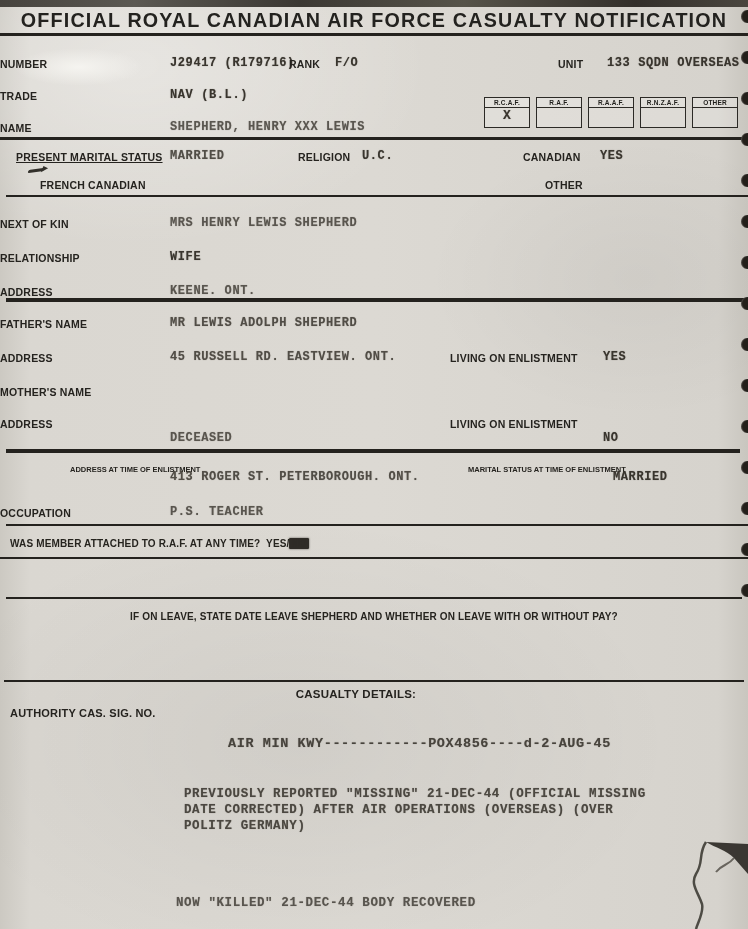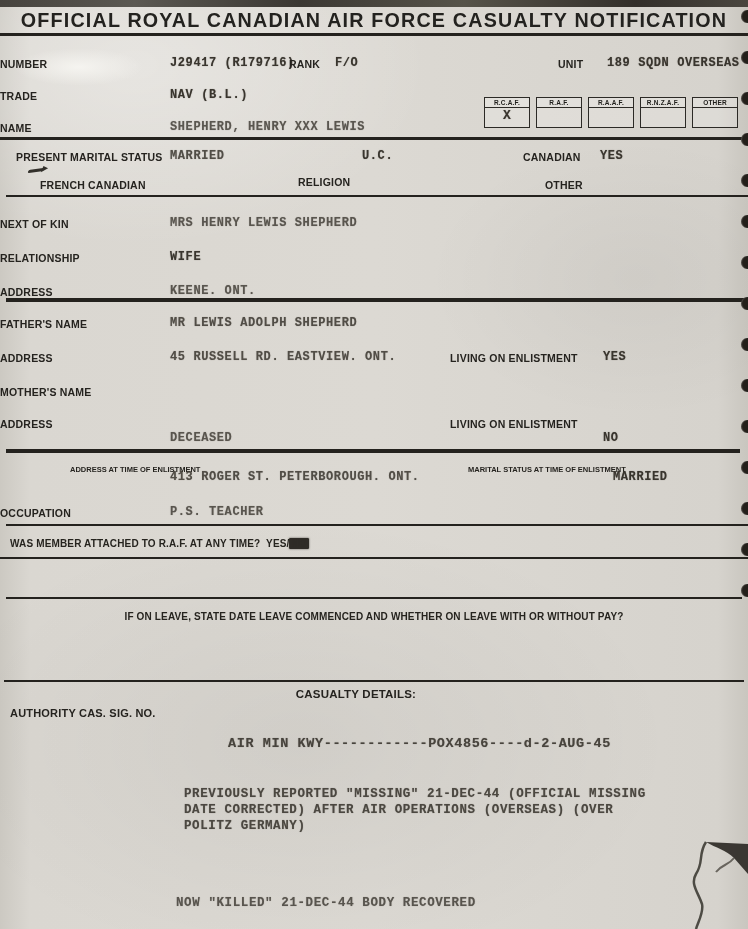--- a/index.html
+++ b/index.html
@@ -59,21 +59,21 @@
   <div class="abs smudge"></div>
 
   <div class="abs title">OFFICIAL ROYAL CANADIAN AIR FORCE CASUALTY NOTIFICATION</div>
   <div class="abs rule" style="top:33px;width:748px;height:3px;"></div>
 
   <div class="abs lbl rlbl" style="top:58px;">NUMBER</div>
   <div class="abs typ" style="left:170px;top:56px;">J29417 (R179716)</div>
   <div class="abs lbl" style="left:289px;top:58px;">RANK</div>
   <div class="abs typ" style="left:335px;top:56px;">F/O</div>
   <div class="abs lbl" style="left:558px;top:58px;">UNIT</div>
-  <div class="abs typ" style="left:607px;top:56px;width:141px;overflow:hidden;">189 SQDN OVERSEAS</div>
+  <div class="abs typ" style="left:607px;top:56px;width:141px;overflow:hidden;">133 SQDN OVERSEAS</div>
 
   <div class="abs lbl rlbl" style="top:90px;">TRADE</div>
   <div class="abs typ" style="left:170px;top:88px;">NAV (B.L.)</div>
 
   <div class="abs lbl rlbl" style="top:122px;">NAME</div>
   <div class="abs typ" style="left:170px;top:120px;opacity:.8;">SHEPHERD, HENRY XXX LEWIS</div>
 
   <div class="abs cbx" style="left:484px;top:97px;">
     <div class="cbx-label">R.C.A.F.</div>
     <div class="cbx-body">X</div>
@@ -90,24 +90,24 @@
     <div class="cbx-label">R.N.Z.A.F.</div>
     <div class="cbx-body"></div>
   </div>
   <div class="abs cbx" style="left:692px;top:97px;">
     <div class="cbx-label">OTHER</div>
     <div class="cbx-body"></div>
   </div>
 
   <div class="abs rule" style="top:137px;width:748px;height:3px;"></div>
 
-  <div class="abs lbl" style="left:16px;top:151px;">PRESENT MARITAL STATUS</div>
+  <div class="abs lbl" style="left:16px;top:151px;text-decoration:underline;">PRESENT MARITAL STATUS</div>
   <div class="abs typ" style="left:170px;top:149px;opacity:.85;">MARRIED</div>
   <div class="abs pen-mark"></div>
-  <div class="abs lbl" style="left:298px;top:151px;margin-top:25px;">RELIGION</div>
+  <div class="abs lbl" style="left:298px;top:151px;">RELIGION</div>
   <div class="abs typ" style="left:362px;top:149px;">U.C.</div>
   <div class="abs lbl" style="left:523px;top:151px;">CANADIAN</div>
   <div class="abs typ" style="left:600px;top:149px;">YES</div>
 
   <div class="abs lbl" style="left:40px;top:179px;">FRENCH CANADIAN</div>
   <div class="abs typ" style="left:170px;top:177px;"></div>
   <div class="abs lbl" style="left:545px;top:179px;">OTHER</div>
   <div class="abs typ" style="left:620px;top:177px;"></div>
 
   <div class="abs rule" style="top:195px;width:748px;height:2px;left:6px;"></div>
@@ -152,21 +152,21 @@
   <div class="abs rule" style="top:524px;width:742px;height:2px;left:6px;"></div>
 
   <div class="abs qtext" style="left:10px;top:538px;">
     <span>WAS MEMBER ATTACHED TO R.A.F. AT ANY TIME?</span>&nbsp;
     <span>YES</span><span>/</span><span class="struck">NO</span>
   </div>
   <div class="abs rule" style="top:557px;width:748px;height:2px;"></div>
 
   <div class="abs rule" style="top:597px;width:736px;height:2px;left:6px;"></div>
 
-  <div class="abs qtext" style="left:0;top:611px;width:748px;text-align:center;">IF ON LEAVE, STATE DATE LEAVE COMMENCED AND WHETHER ON LEAVE WITH OR WITHOUT PAY?</div>
+  <div class="abs qtext" style="left:0;top:611px;width:748px;text-align:center;">IF ON LEAVE, STATE DATE LEAVE SHEPHERD AND WHETHER ON LEAVE WITH OR WITHOUT PAY?</div>
 
   <div class="abs rule" style="top:680px;width:740px;height:2px;left:4px;"></div>
 
   <div class="abs lbl" style="left:0;top:688px;width:712px;text-align:center;font-size:11.5px;">CASUALTY DETAILS:</div>
   <div class="abs lbl" style="left:10px;top:707px;font-size:11px;">AUTHORITY CAS. SIG. NO.</div>
 
   <div class="abs typ typ-lg" style="left:228px;top:736px;opacity:.9;">AIR MIN KWY------------POX4856----d-2-AUG-45</div>
 
   <div class="abs typ para" style="left:184px;top:786px;width:486px;font-size:12.5px;opacity:.88;">PREVIOUSLY REPORTED "MISSING" 21-DEC-44 (OFFICIAL MISSING DATE CORRECTED) AFTER AIR OPERATIONS (OVERSEAS) (OVER POLITZ GERMANY)</div>
 

